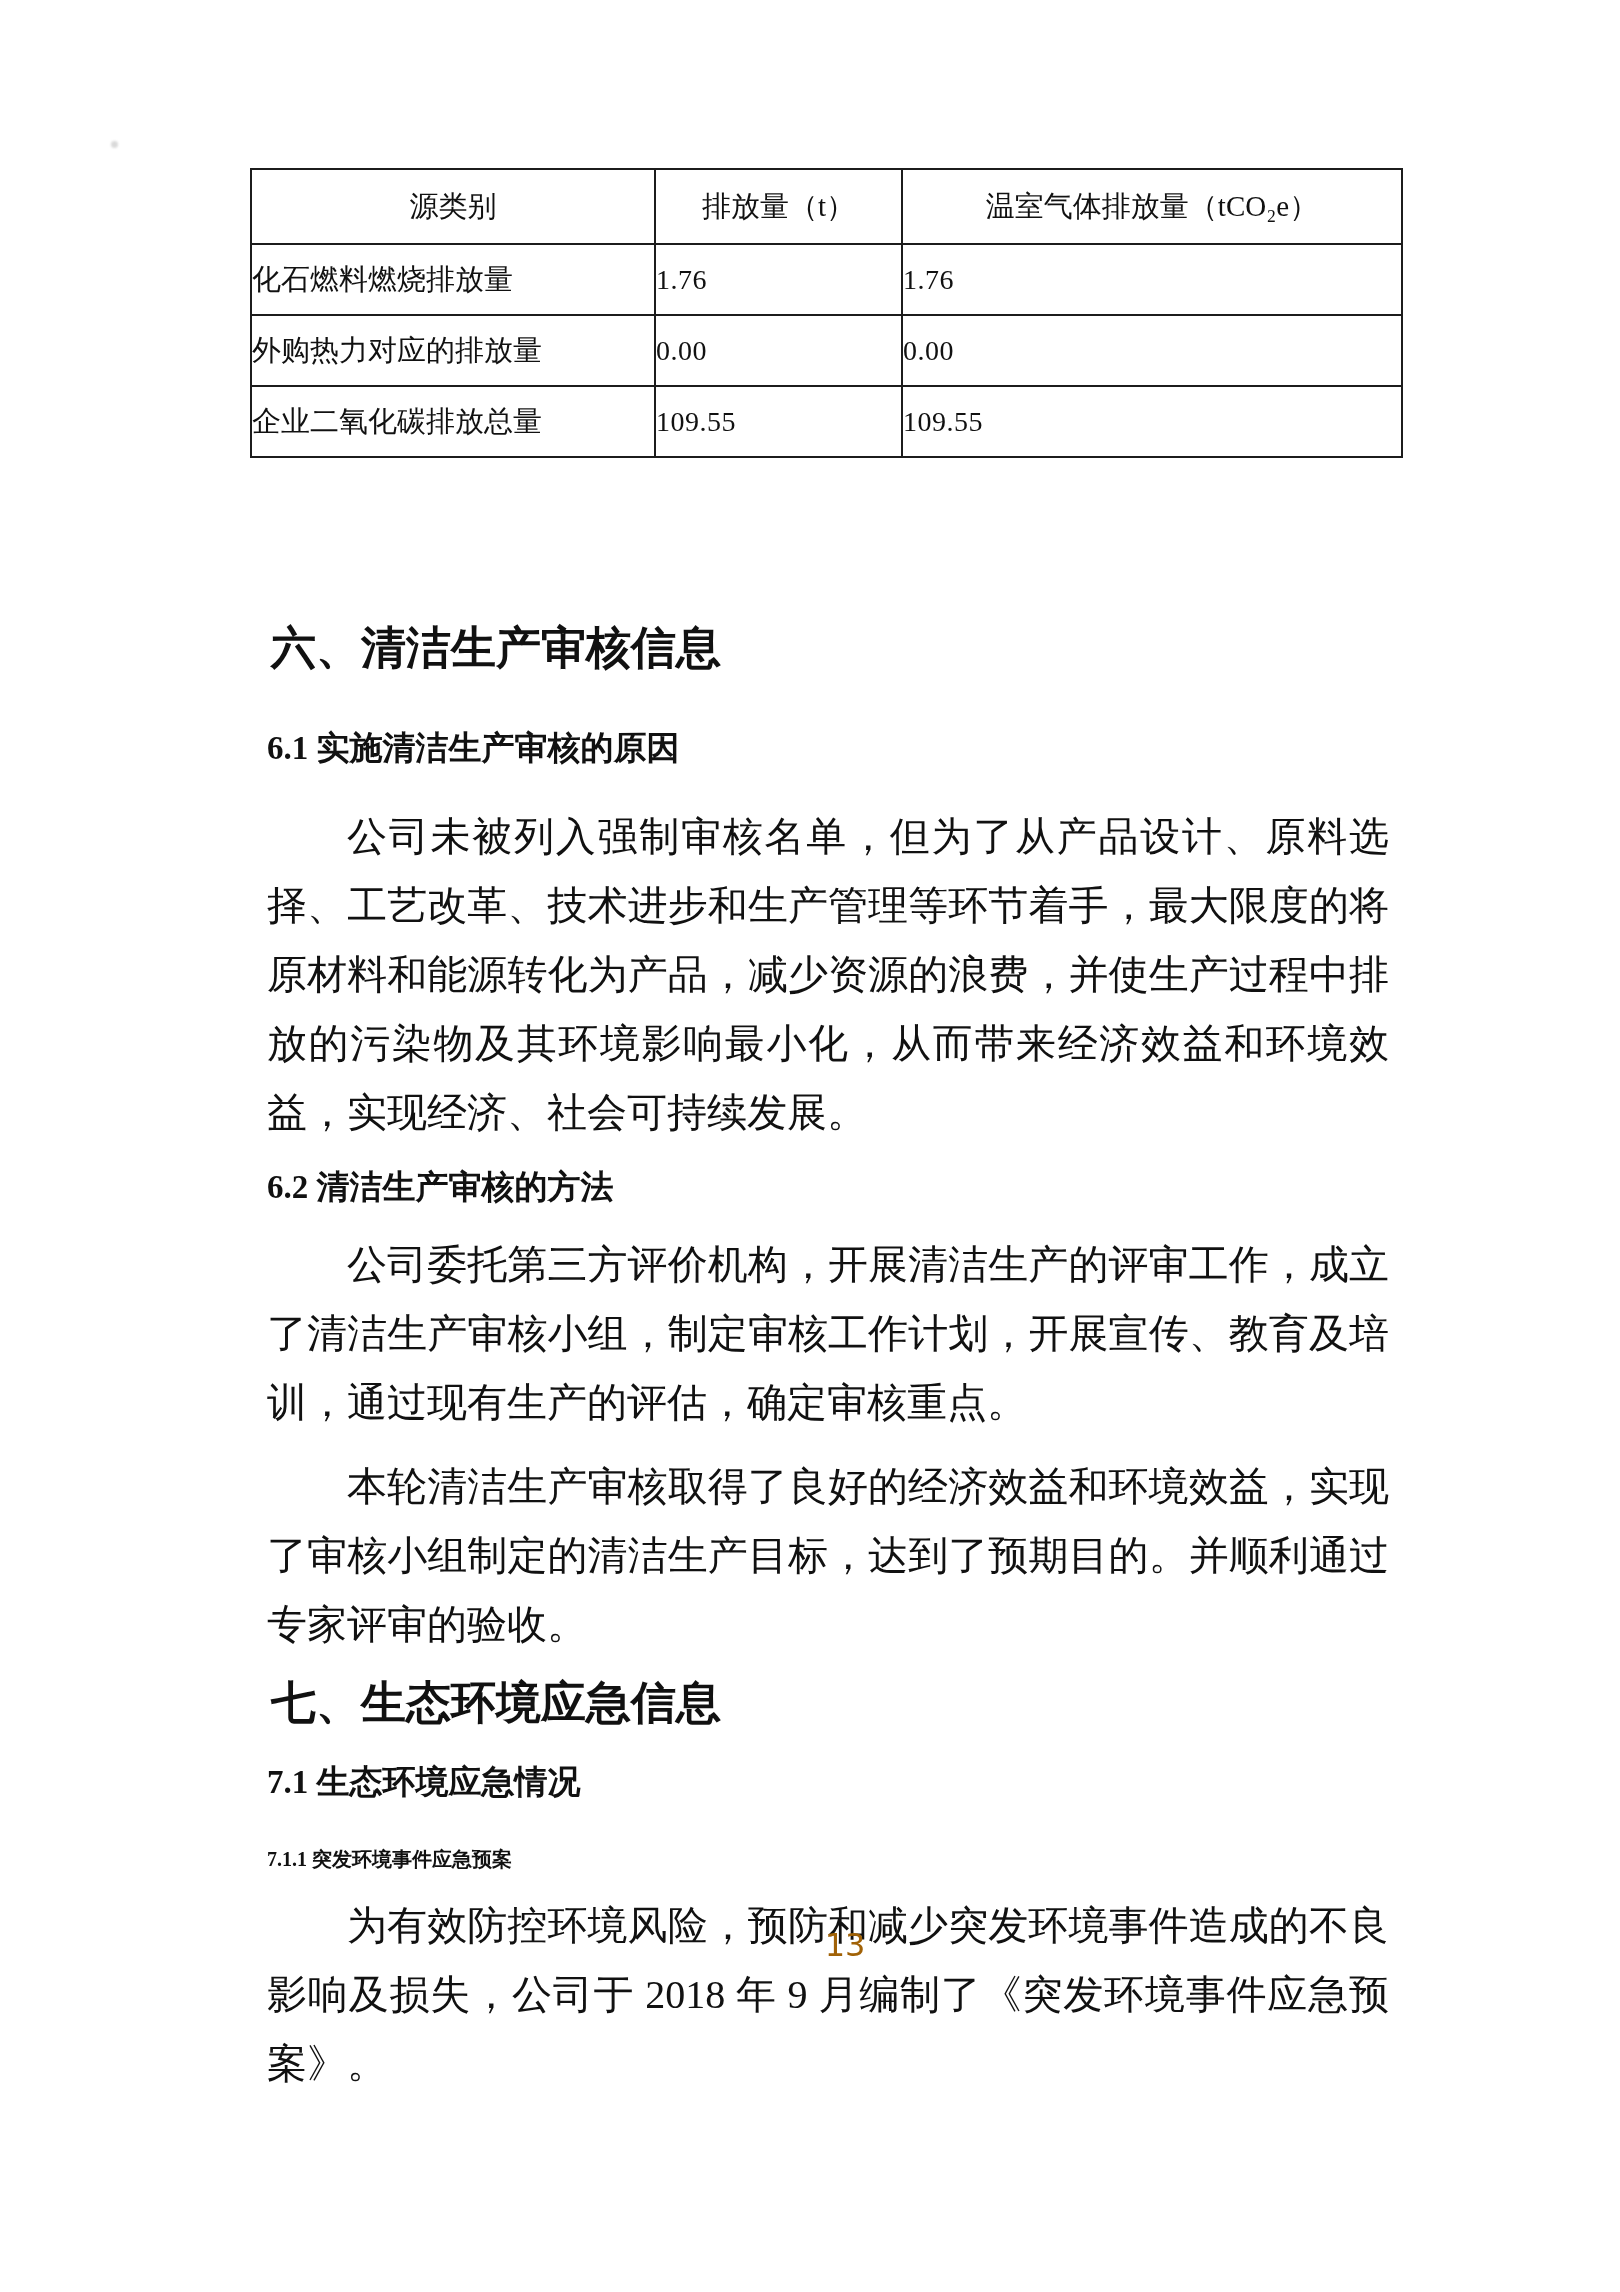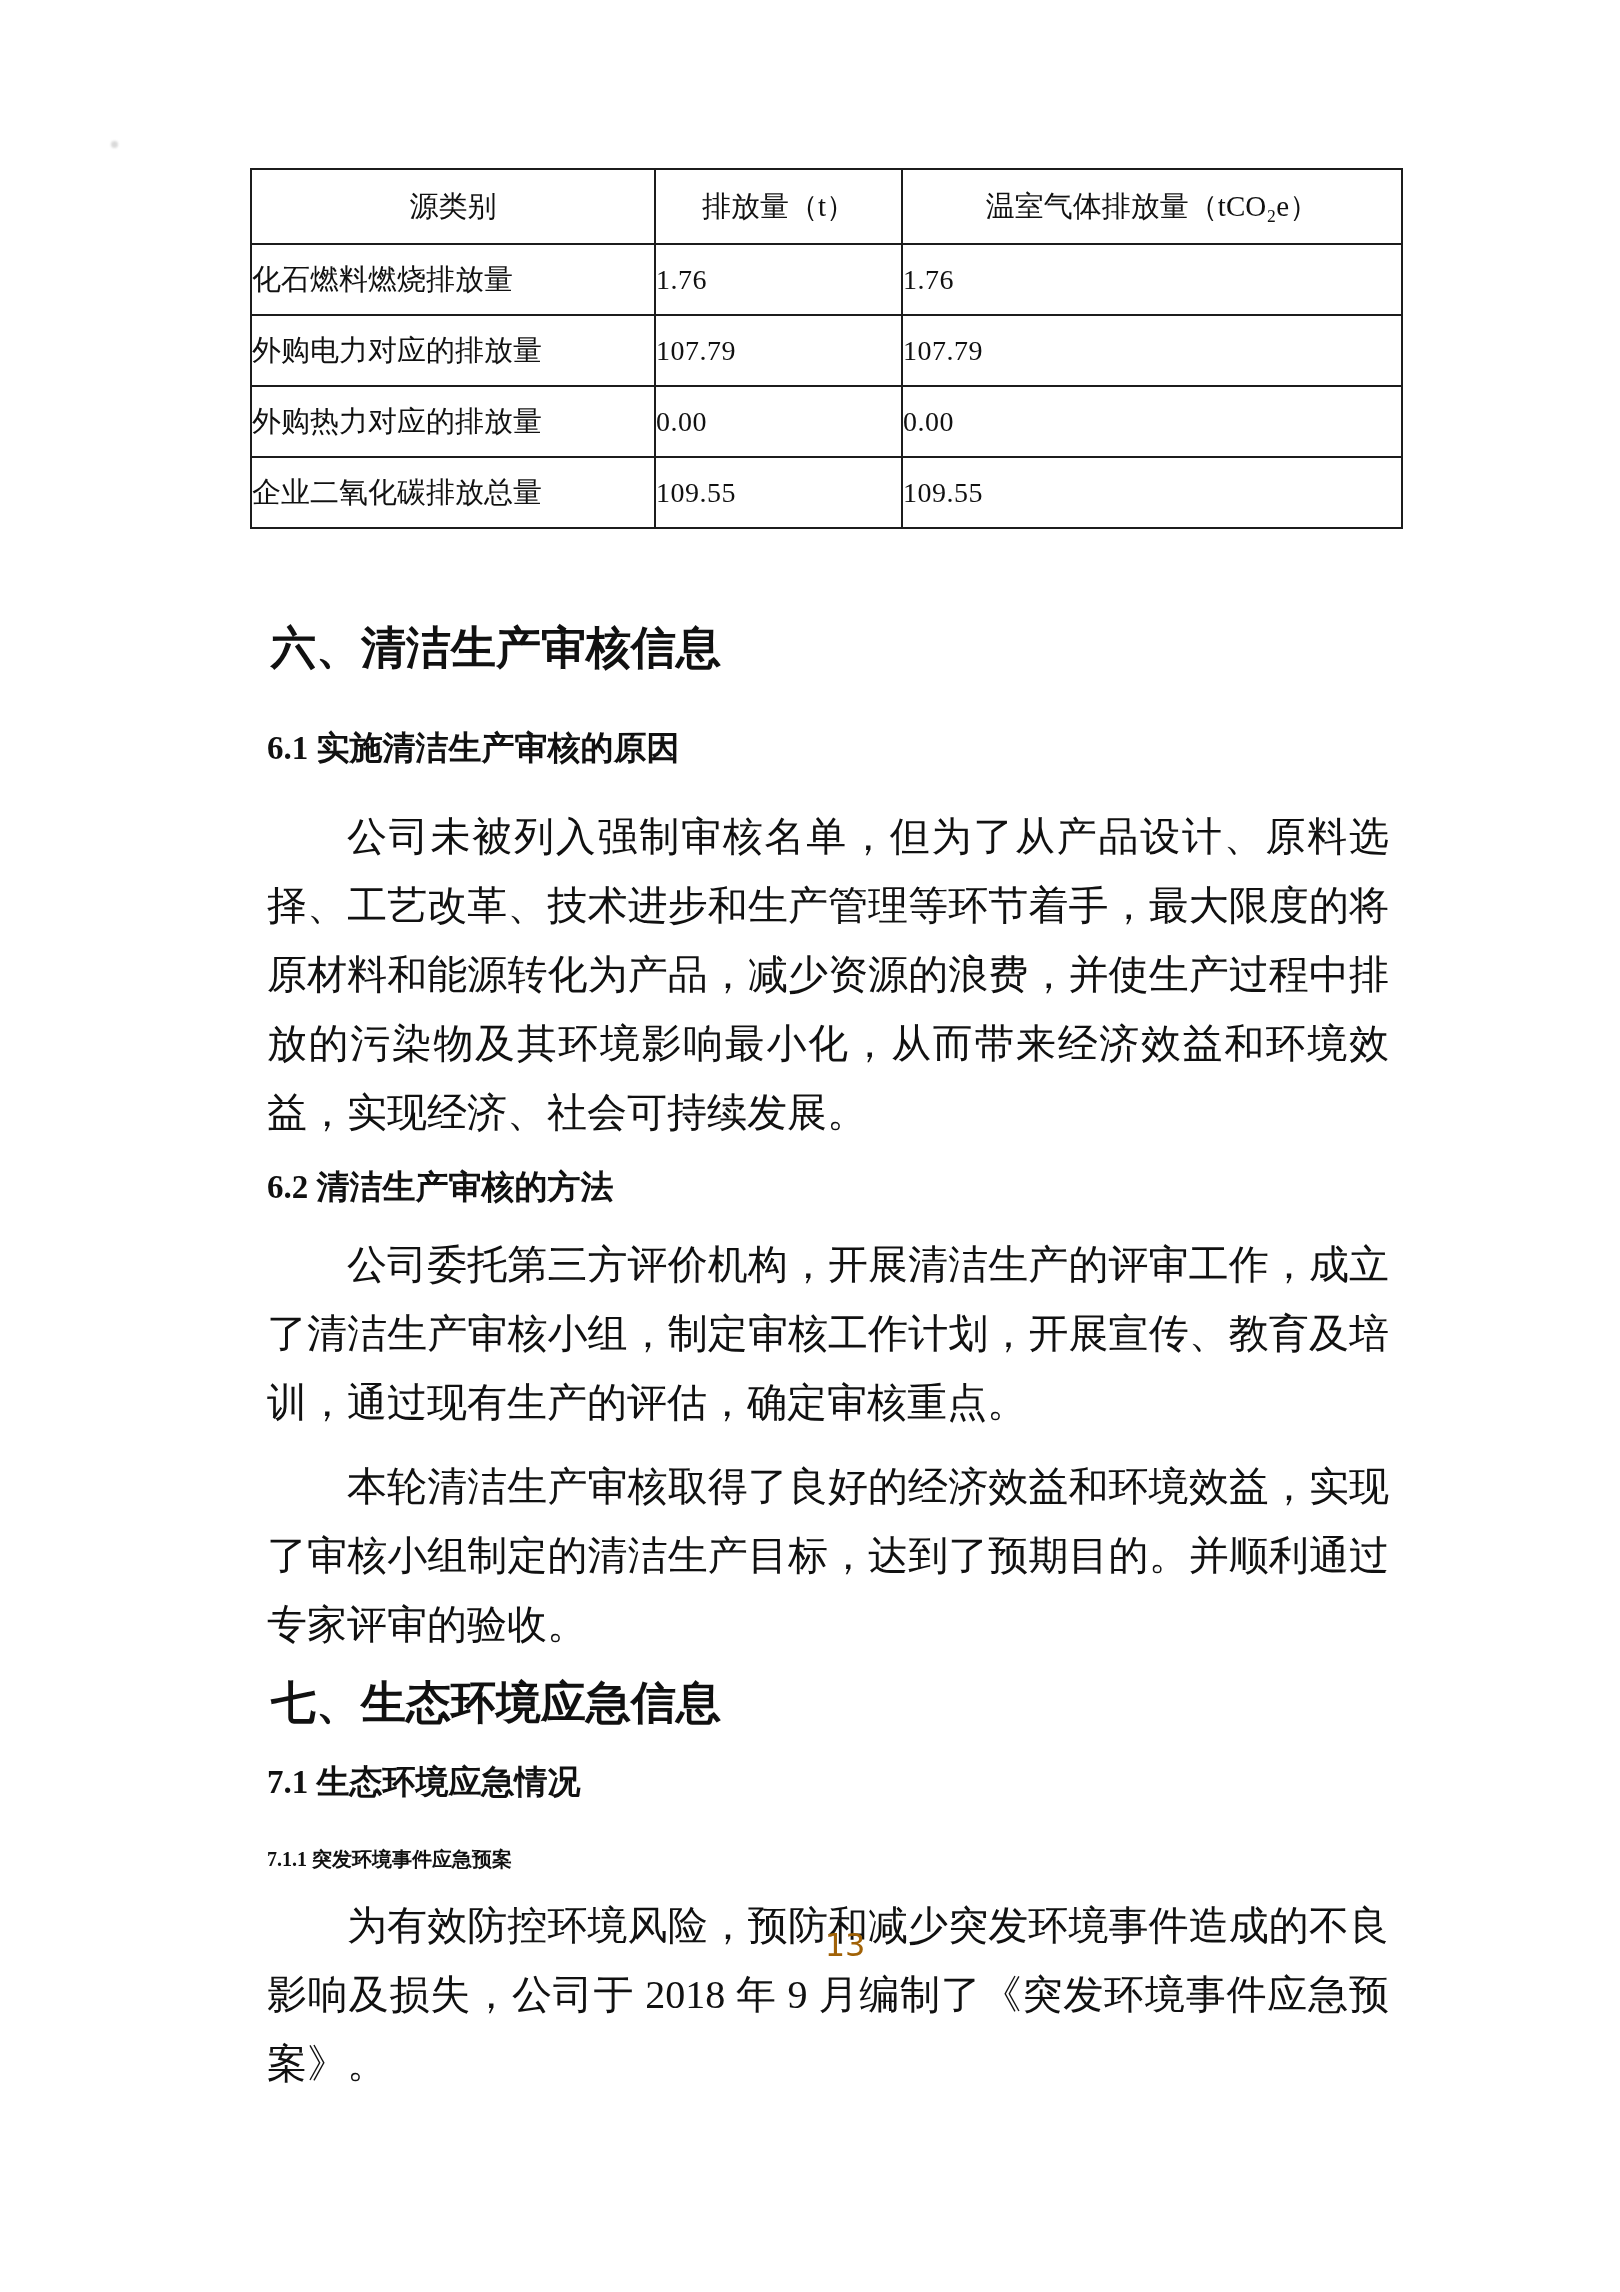--- a/index.html
+++ b/index.html
@@ -114,25 +114,20 @@
         <th>温室气体排放量（tCO₂e）</th>
       </tr>
     </thead>
     <tbody>
       <tr>
         <td>化石燃料燃烧排放量</td>
         <td class="num">1.76</td>
         <td class="num">1.76</td>
       </tr>
       <tr>
-        <td>外购电力对应的排放量</td>
-        <td class="num">107.79</td>
-        <td class="num">107.79</td>
-      </tr>
-      <tr>
         <td>外购热力对应的排放量</td>
         <td class="num">0.00</td>
         <td class="num">0.00</td>
       </tr>
       <tr>
         <td>企业二氧化碳排放总量</td>
         <td class="num">109.55</td>
         <td class="num">109.55</td>
       </tr>
     </tbody>

